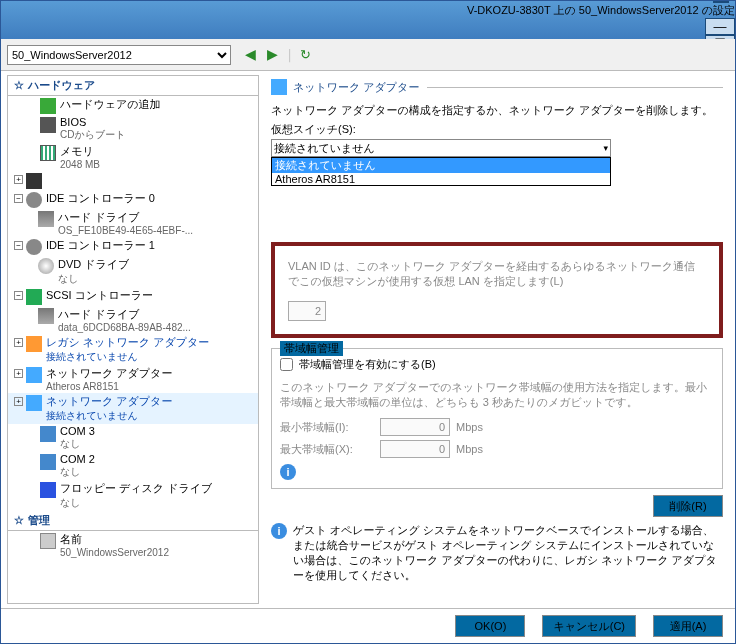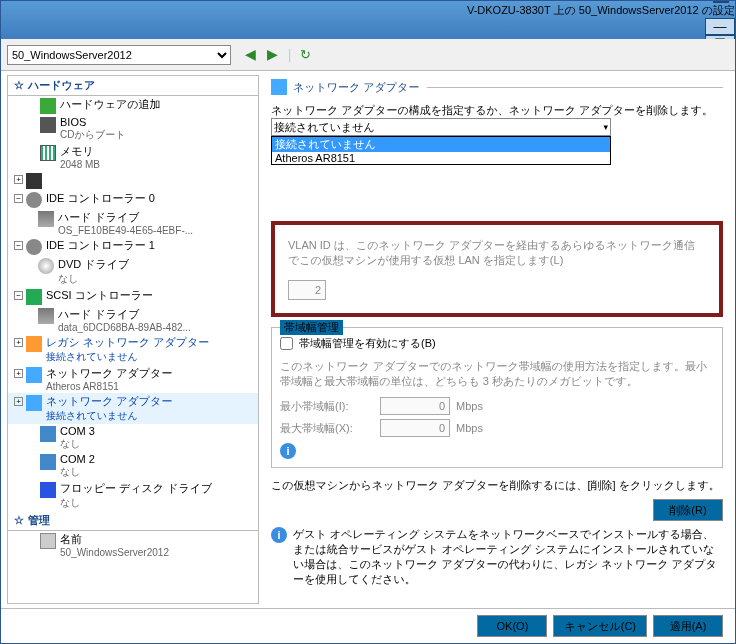--- a/index.html
+++ b/index.html
@@ -44,21 +44,21 @@
 .checkbox-row { display: flex; align-items: center; gap: 6px; }
 .bw-desc { color: #888; margin: 8px 0; }
 .bw-row { display: flex; align-items: center; margin: 4px 0; color: #888; }
 .bw-label { width: 100px; }
 .bw-input { width: 70px; height: 18px; border: 1px solid #aaa; text-align: right; padding-right: 4px; color: #888; }
 .bw-unit { margin-left: 6px; }
 .info-row { display: flex; align-items: flex-start; gap: 6px; margin-top: 6px; }
 .info-icon { width: 16px; height: 16px; border-radius: 50%; background: #3a8de0; color: #fff; text-align: center; font-weight: bold; font-size: 11px; line-height: 16px; flex-shrink: 0; }
 .btn { min-width: 70px; height: 22px; border: 1px solid #888; background: #0369a1; cursor: pointer; padding: 0 10px; }
 .btn-row-right { display: flex; justify-content: flex-end; margin-top: 6px; }
-.footer { border-top: 1px solid #bbb; padding: 6px 12px; display: flex; justify-content: flex-end; gap: 6px; }
+.footer { border-top: 1px solid #bbb; padding: 6px 12px; display: flex; justify-content: flex-end; gap: 17px; }
 
 .ic-bios{background:#555;} .ic-mem{background:repeating-linear-gradient(90deg,#3a7,#3a7 2px,#fff 2px,#fff 4px);border:1px solid #555;}
 .ic-cpu{background:#333;} .ic-ide{background:#888;border-radius:50%;} .ic-hdd{background:linear-gradient(#777,#aaa);}
 .ic-dvd{background:radial-gradient(circle,#fff,#999);border-radius:50%;} .ic-scsi{background:#2a5;}
 .ic-net{background:#4af;} .ic-legacy{background:#f93;} .ic-com{background:#48c;} .ic-floppy{background:#2a52e0;}
 .ic-name{background:#ccc;border:1px solid #888;} .ic-add{background:#39a939}
 </style>
 </head>
 <body>
 
@@ -234,20 +234,21 @@
         </div>
     </div>
 
     <div class="main">
       <div class="main-hdr">
         <span class="main-hdr-icon ic-net"></span>
         <span>ネットワーク アダプター</span>
           <hr>
       </div>
       <div>ネットワーク アダプターの構成を指定するか、ネットワーク アダプターを削除します。</div>
+      <div class="field-label">仮想スイッチ(S):</div>
 
       <div style="position:relative">
         <div class="select-box">
           <span>接続されていません</span>
             <span class="select-arrow">▾</span>
         </div>
         <div class="dropdown-list">
           <div class="dropdown-opt sel">接続されていません</div>
           <div class="dropdown-opt">Atheros AR8151</div>
         </div>
@@ -275,21 +276,20 @@
         <div class="bw-row">
             <span class="bw-label">最大帯域幅(X):</span>
             <input class="bw-input" disabled="" value="0" style="">
             <span class="bw-unit">Mbps</span>
           </div>
         <div class="info-row" style="color:#888">
             <div class="info-icon">i</div>
           </div>
       </div>
 
-      <div style="margin-top:10px">この仮想マシンからネットワーク アダプターを削除するには、[削除] をクリックします。</div>
       <div class="btn-row-right">
           <button class="btn">削除(R)</button>
         </div>
 
       <div class="info-row">
           <div class="info-icon">i</div>
           <span>ゲスト オペレーティング システムをネットワークベースでインストールする場合、または統合サービスがゲスト オペレーティング システムにインストールされていない場合は、このネットワーク アダプターの代わりに、レガシ ネットワーク アダプターを使用してください。</span>
         </div>
     </div>
   </div>

